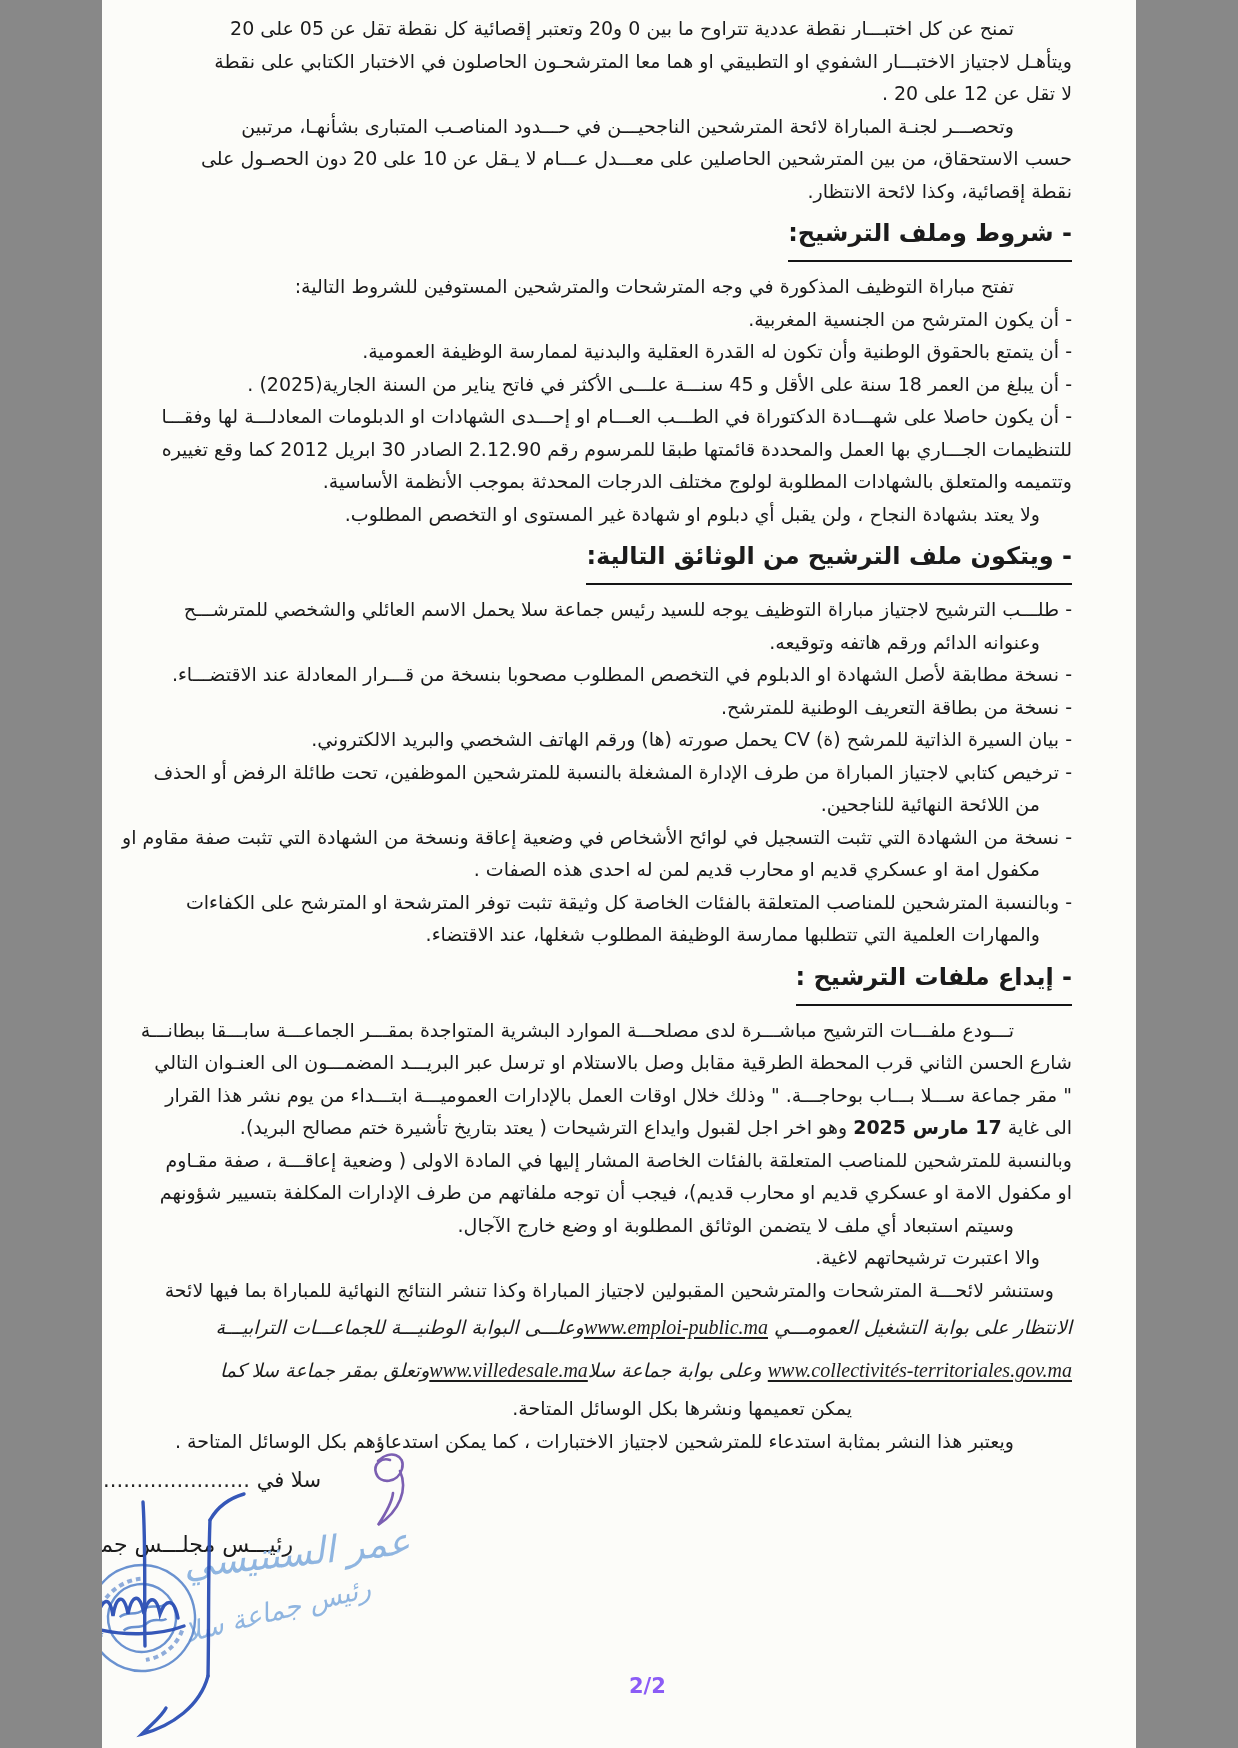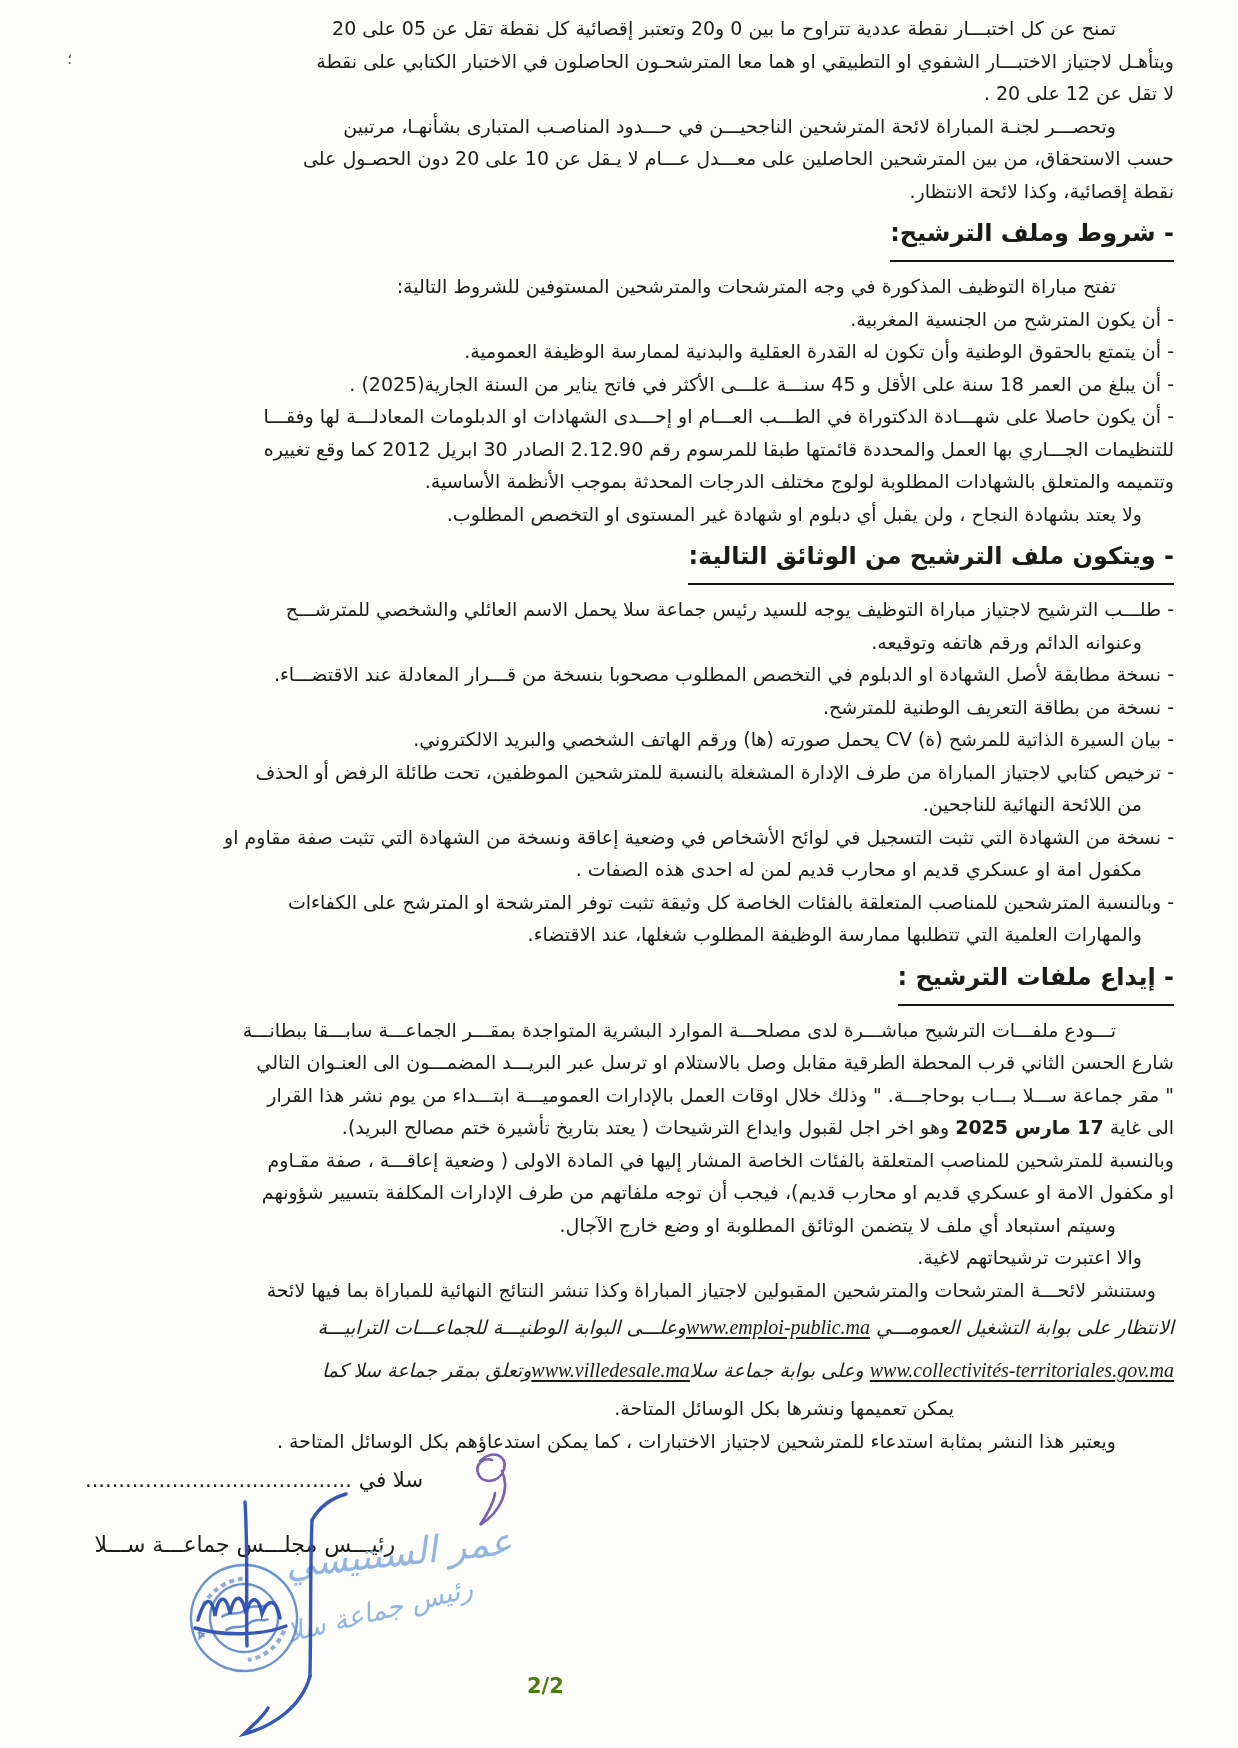--- a/index.html
+++ b/index.html
@@ -1,17 +1,17 @@
 <!DOCTYPE html>
 <html lang="ar" dir="rtl"><head>
 <meta charset="utf-8">
 <style>
   html,body{margin:0;padding:0;background:#888;}
   .page{
-    width:1238px;height:1748px;
+    width:1034px;height:1748px;
     background:#fcfcf9;
     position:relative;
     margin:0 auto;
     font-family:"DejaVu Sans",sans-serif;
     color:#1b1b1b;
     direction:rtl;
     overflow:hidden;
   }
   .content{
     position:absolute;top:12px;right:64px;left:64px;
@@ -50,21 +50,21 @@
   }
   .handwriting{
     position:absolute;color:#8fb5e0;
     font-style:italic;white-space:nowrap;
     transform-origin:right top;
   }
   .hw-name{top:1520px;right:728px;font-size:37px;transform:rotate(-6deg);}
   .hw-title{top:1572px;right:770px;font-size:27px;transform:rotate(-14deg);letter-spacing:2px;}
   .page-num{
     position:absolute;top:1674px;left:527px;
-    font-size:21px;font-weight:bold;color:#4d7c0f;
+    font-size:21px;font-weight:bold;color:#8b5cf6;
     direction:ltr;
   }
   .artifact{position:absolute;top:50px;right:1166px;font-size:15px;color:#444;}
   svg{position:absolute;overflow:visible;}
   .stamp-svg{top:1556px;right:932px;}
   .ink-svg{top:1468px;right:818px;}
   .squiggle-svg{top:1443px;right:710px;}
 </style>
 </head>
 <body>

